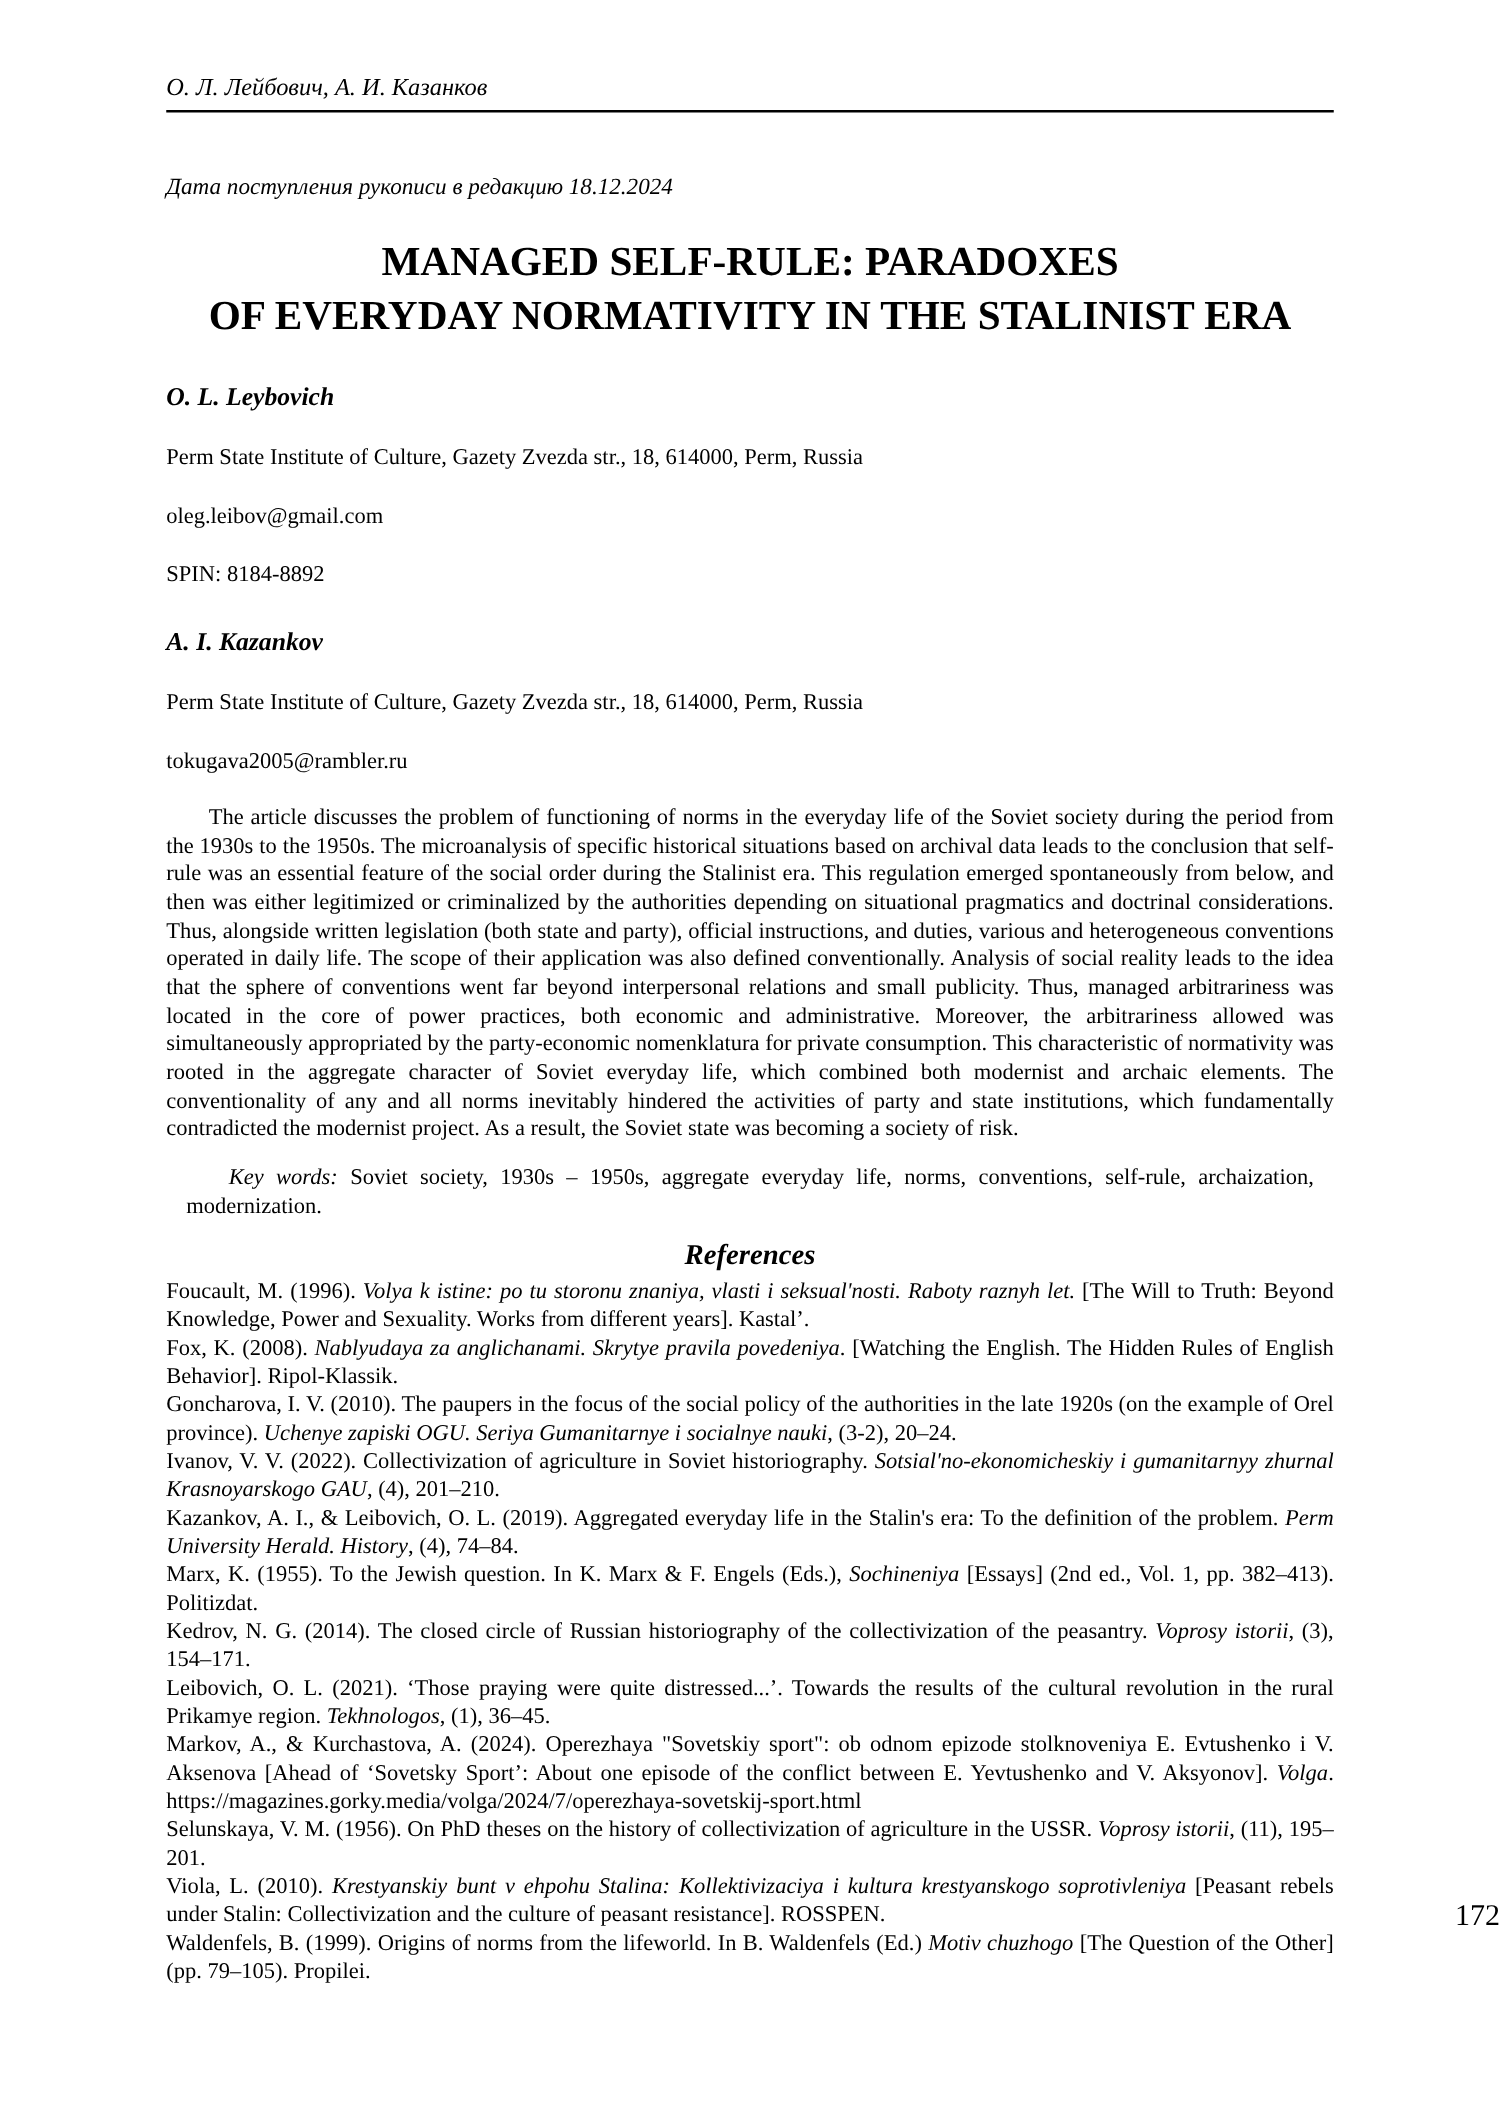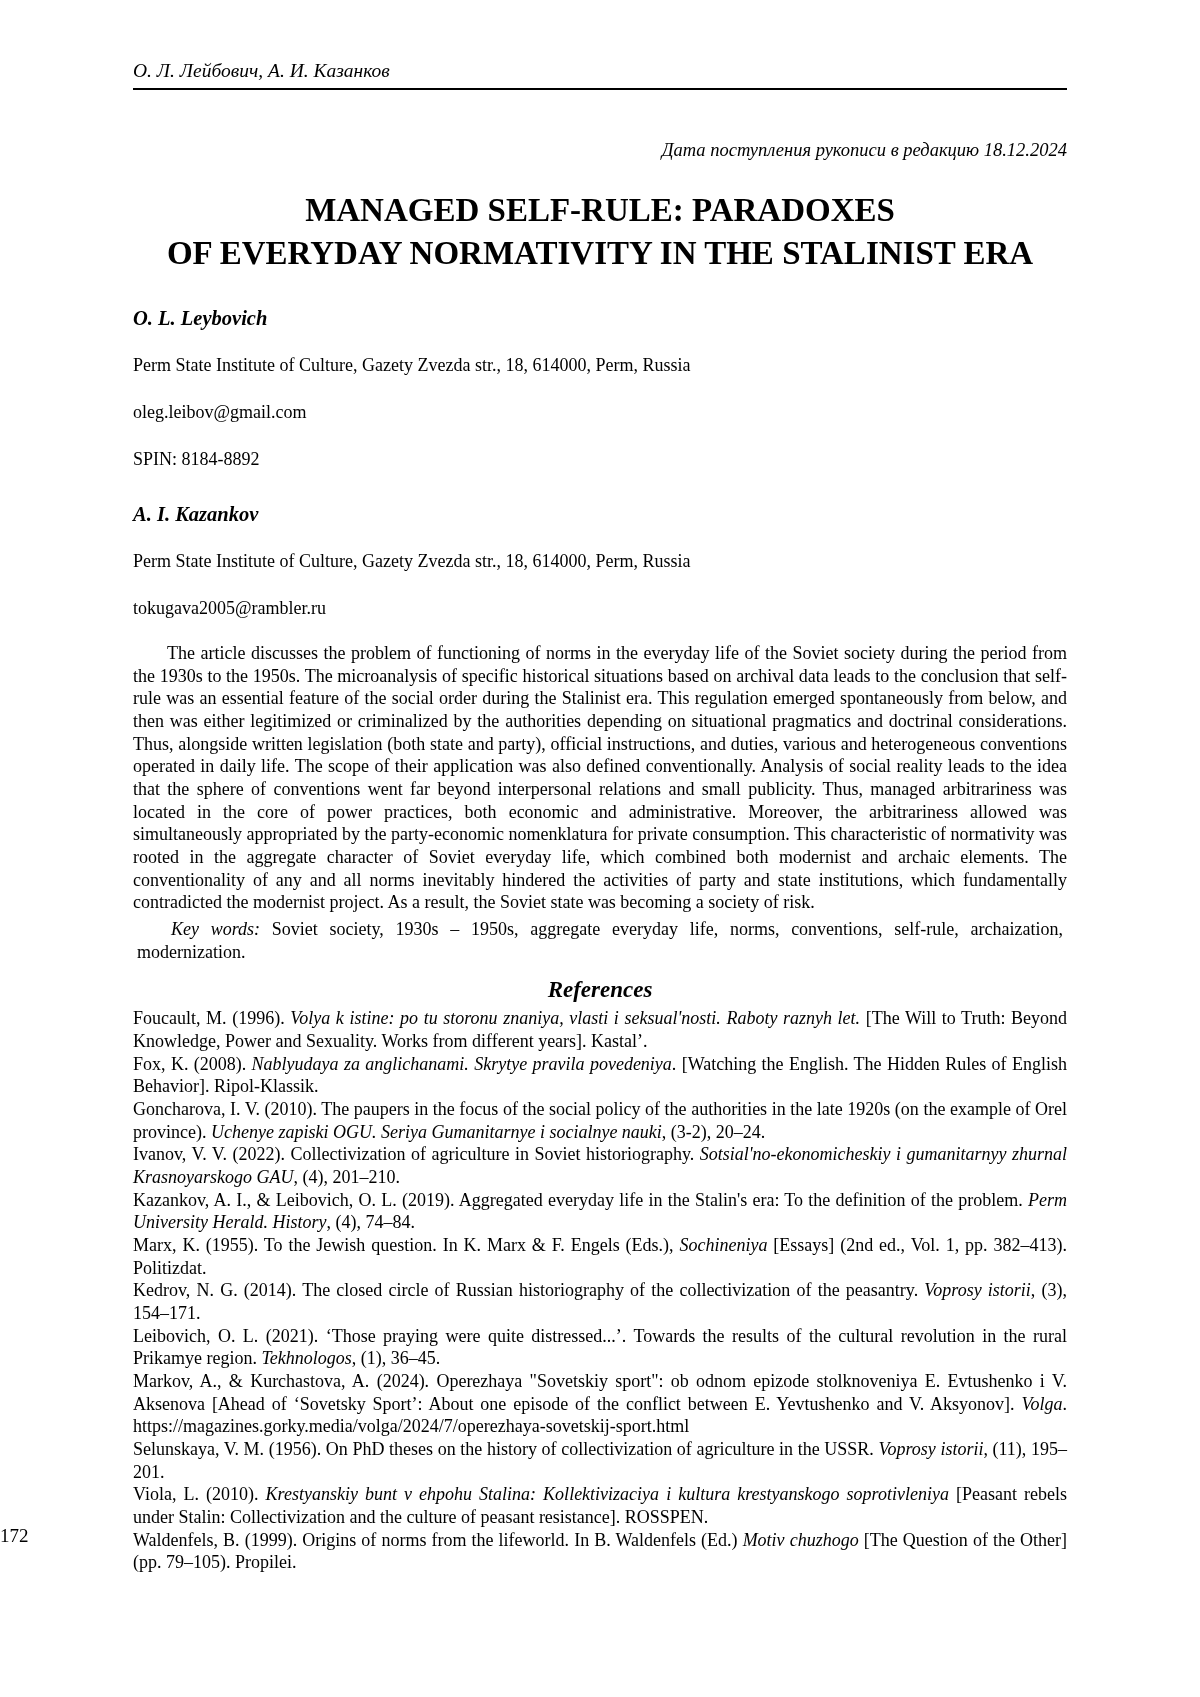--- a/index.html
+++ b/index.html
@@ -20,21 +20,21 @@
     overflow: hidden;
   }
   .running-head {
     font-style: italic;
     font-size: 19.5px;
     padding-bottom: 6px;
     border-bottom: 2px solid #000;
   }
   .received-line {
     margin-top: 50px;
-    text-align: right;
+    text-align: left;
     font-style: italic;
     font-size: 18.5px;
   }
   .article-title {
     margin-top: 28px;
     text-align: center;
     font-weight: bold;
     font-size: 33px;
     line-height: 1.3;
   }
@@ -46,21 +46,21 @@
     margin-bottom: 8px;
   }
   .author-line { line-height: 1.28; margin-top: 24px; }
   .abstract-paragraph {
     margin: 22px 0 0 0;
     text-align: justify;
     text-indent: 34px;
     line-height: 1.26;
   }
   .keywords-paragraph {
-    margin: 4px;
+    margin: 16px;
     text-align: justify;
     text-indent: 34px;
     line-height: 1.26;
   }
   .italic { font-style: italic; }
   .references-heading {
     margin-top: 14px;
     text-align: center;
     font-weight: bold;
     font-style: italic;
@@ -70,22 +70,22 @@
   .ref {
     margin: 0;
     text-align: justify;
     line-height: 1.26;
   }
   .page-number {
     position: absolute;
     bottom: 150px;
     left: 0;
     width: 100%;
-    text-align: left;
-    font-size: 19px;
+    text-align: right;
+    font-size: 24px;
   }
 </style>
 </head>
 <body>
 
 <div class="page">
 
   <div class="running-head">О. Л. Лейбович, А. И. Казанков</div>
 
   <div class="received-line">Дата поступления рукописи в редакцию 18.12.2024</div>

